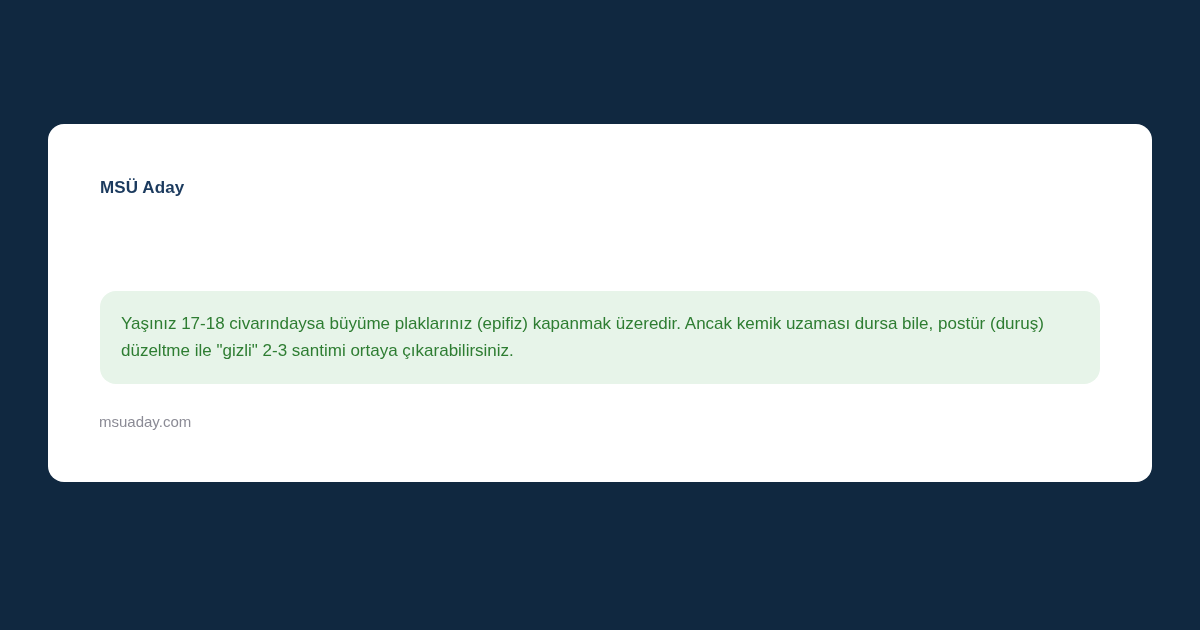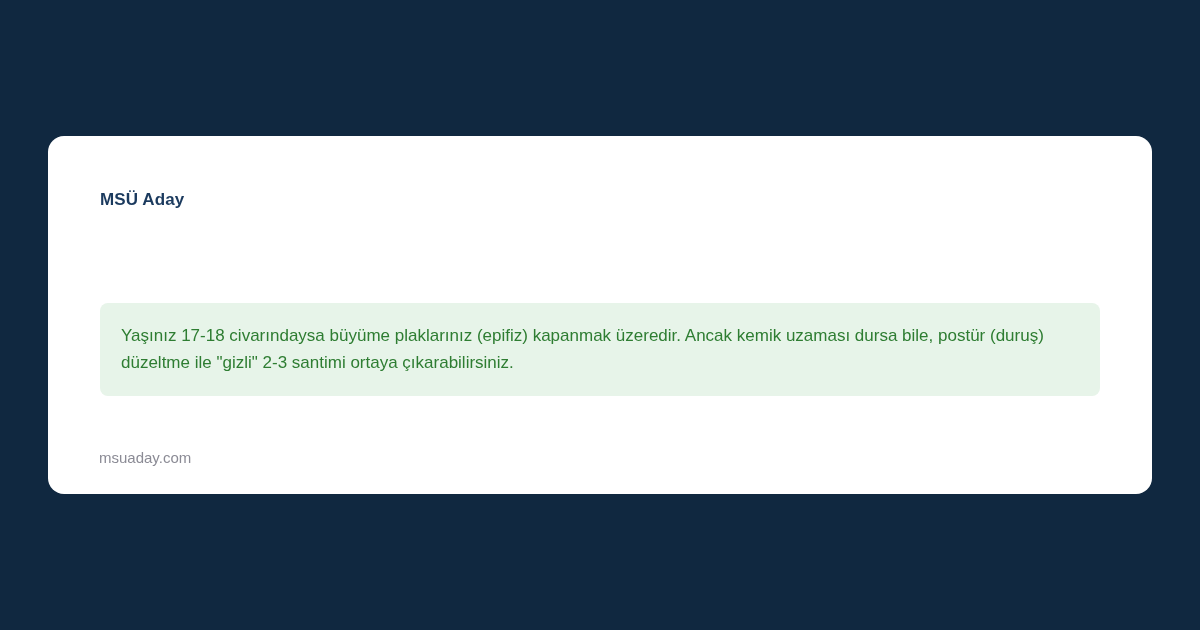--- a/index.html
+++ b/index.html
@@ -18,21 +18,21 @@
     position: relative;
     width: 1200px;
     height: 630px;
     background: #102840;
     box-sizing: border-box;
   }
 
   .card {
     position: absolute;
     left: 48px;
-    top: 136px;
+    top: 124px;
     width: 1104px;
     height: 358px;
     background: #ffffff;
     border-radius: 16px;
     box-sizing: border-box;
     padding: 0;
   }
 
   .site-name {
     position: absolute;
@@ -58,40 +58,39 @@
     letter-spacing: -0.2px;
   }
 
   .answer-box {
     position: absolute;
     left: 52px;
     top: 167px;
     width: 1000px;
     box-sizing: border-box;
     background: #e7f4e9;
-    border-radius: 8px;
+    border-radius: 16px;
     padding: 19px 22px 20px 21px;
   }
 
   .answer-text {
     font-size: 17px;
     line-height: 27px;
     color: #2e7d32;
     margin: 0;
   }
 
   .footer-url {
     position: absolute;
     left: 51px;
     top: 288px;
     font-size: 15px;
     color: #8b8b95;
     line-height: 20px;
     white-space: nowrap;
-    margin-top: 24px;
   }
 </style>
 </head>
 <body>
 
 <div class="og-canvas">
 
   <div class="card">
 
     <div class="site-name">MSÜ Aday</div>

